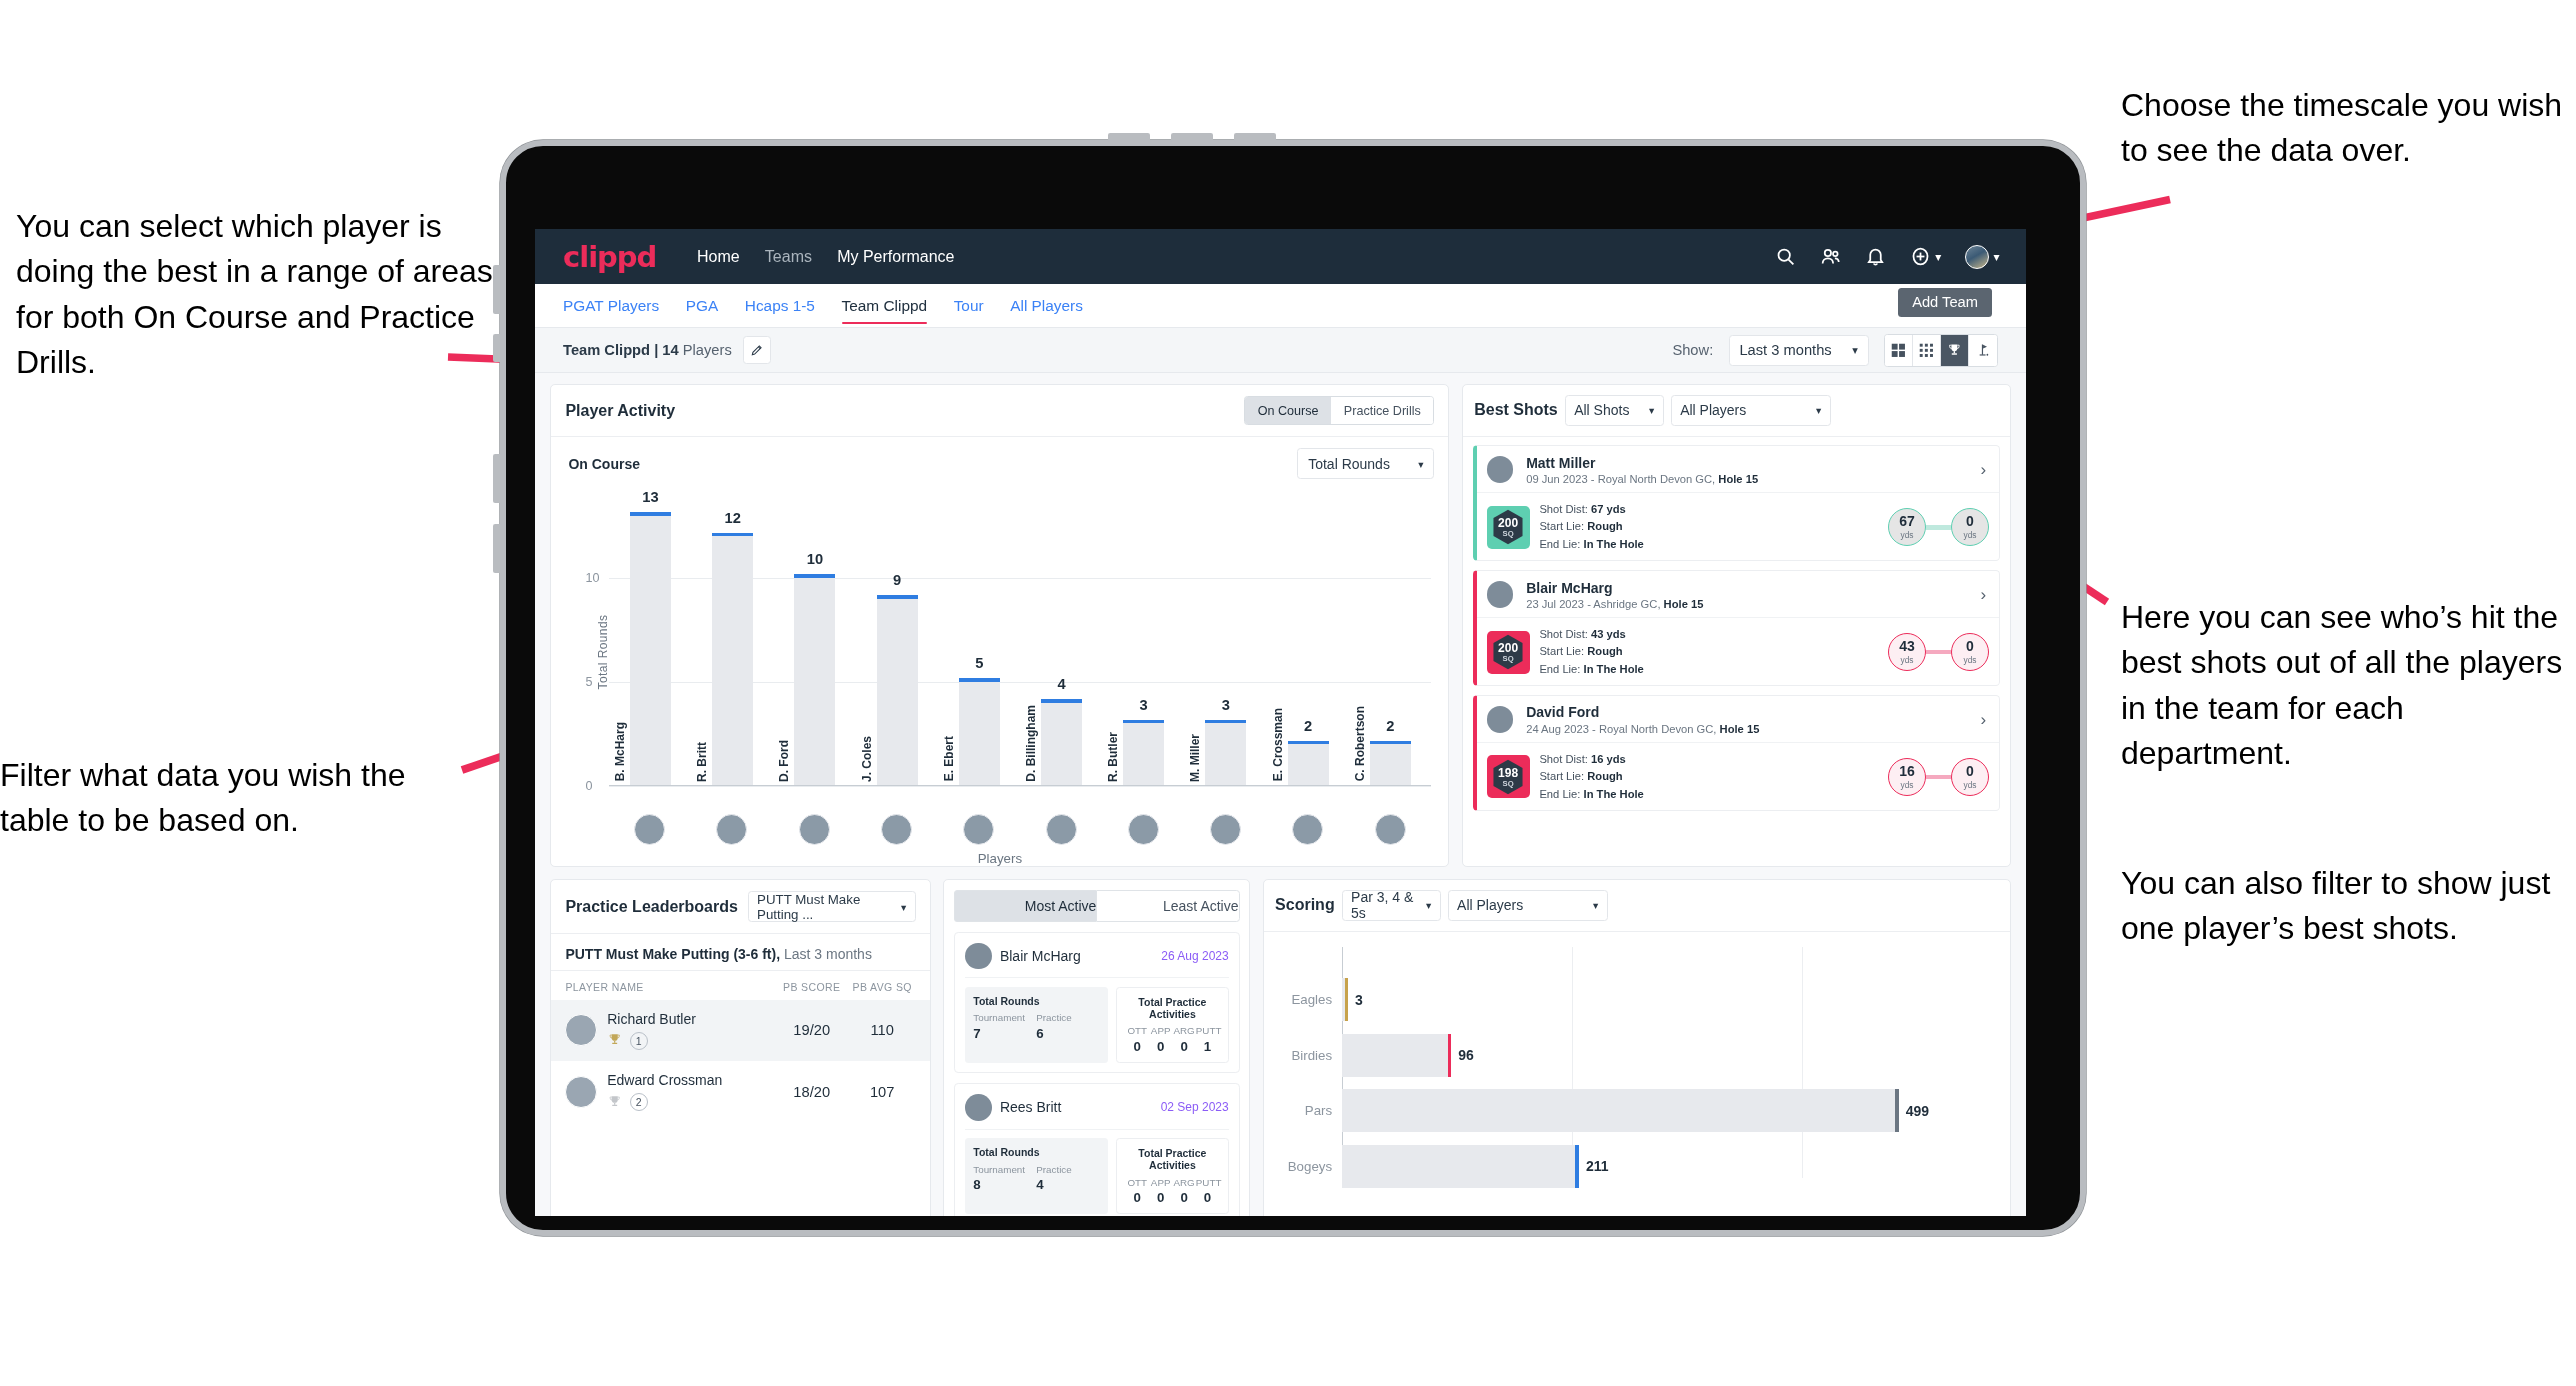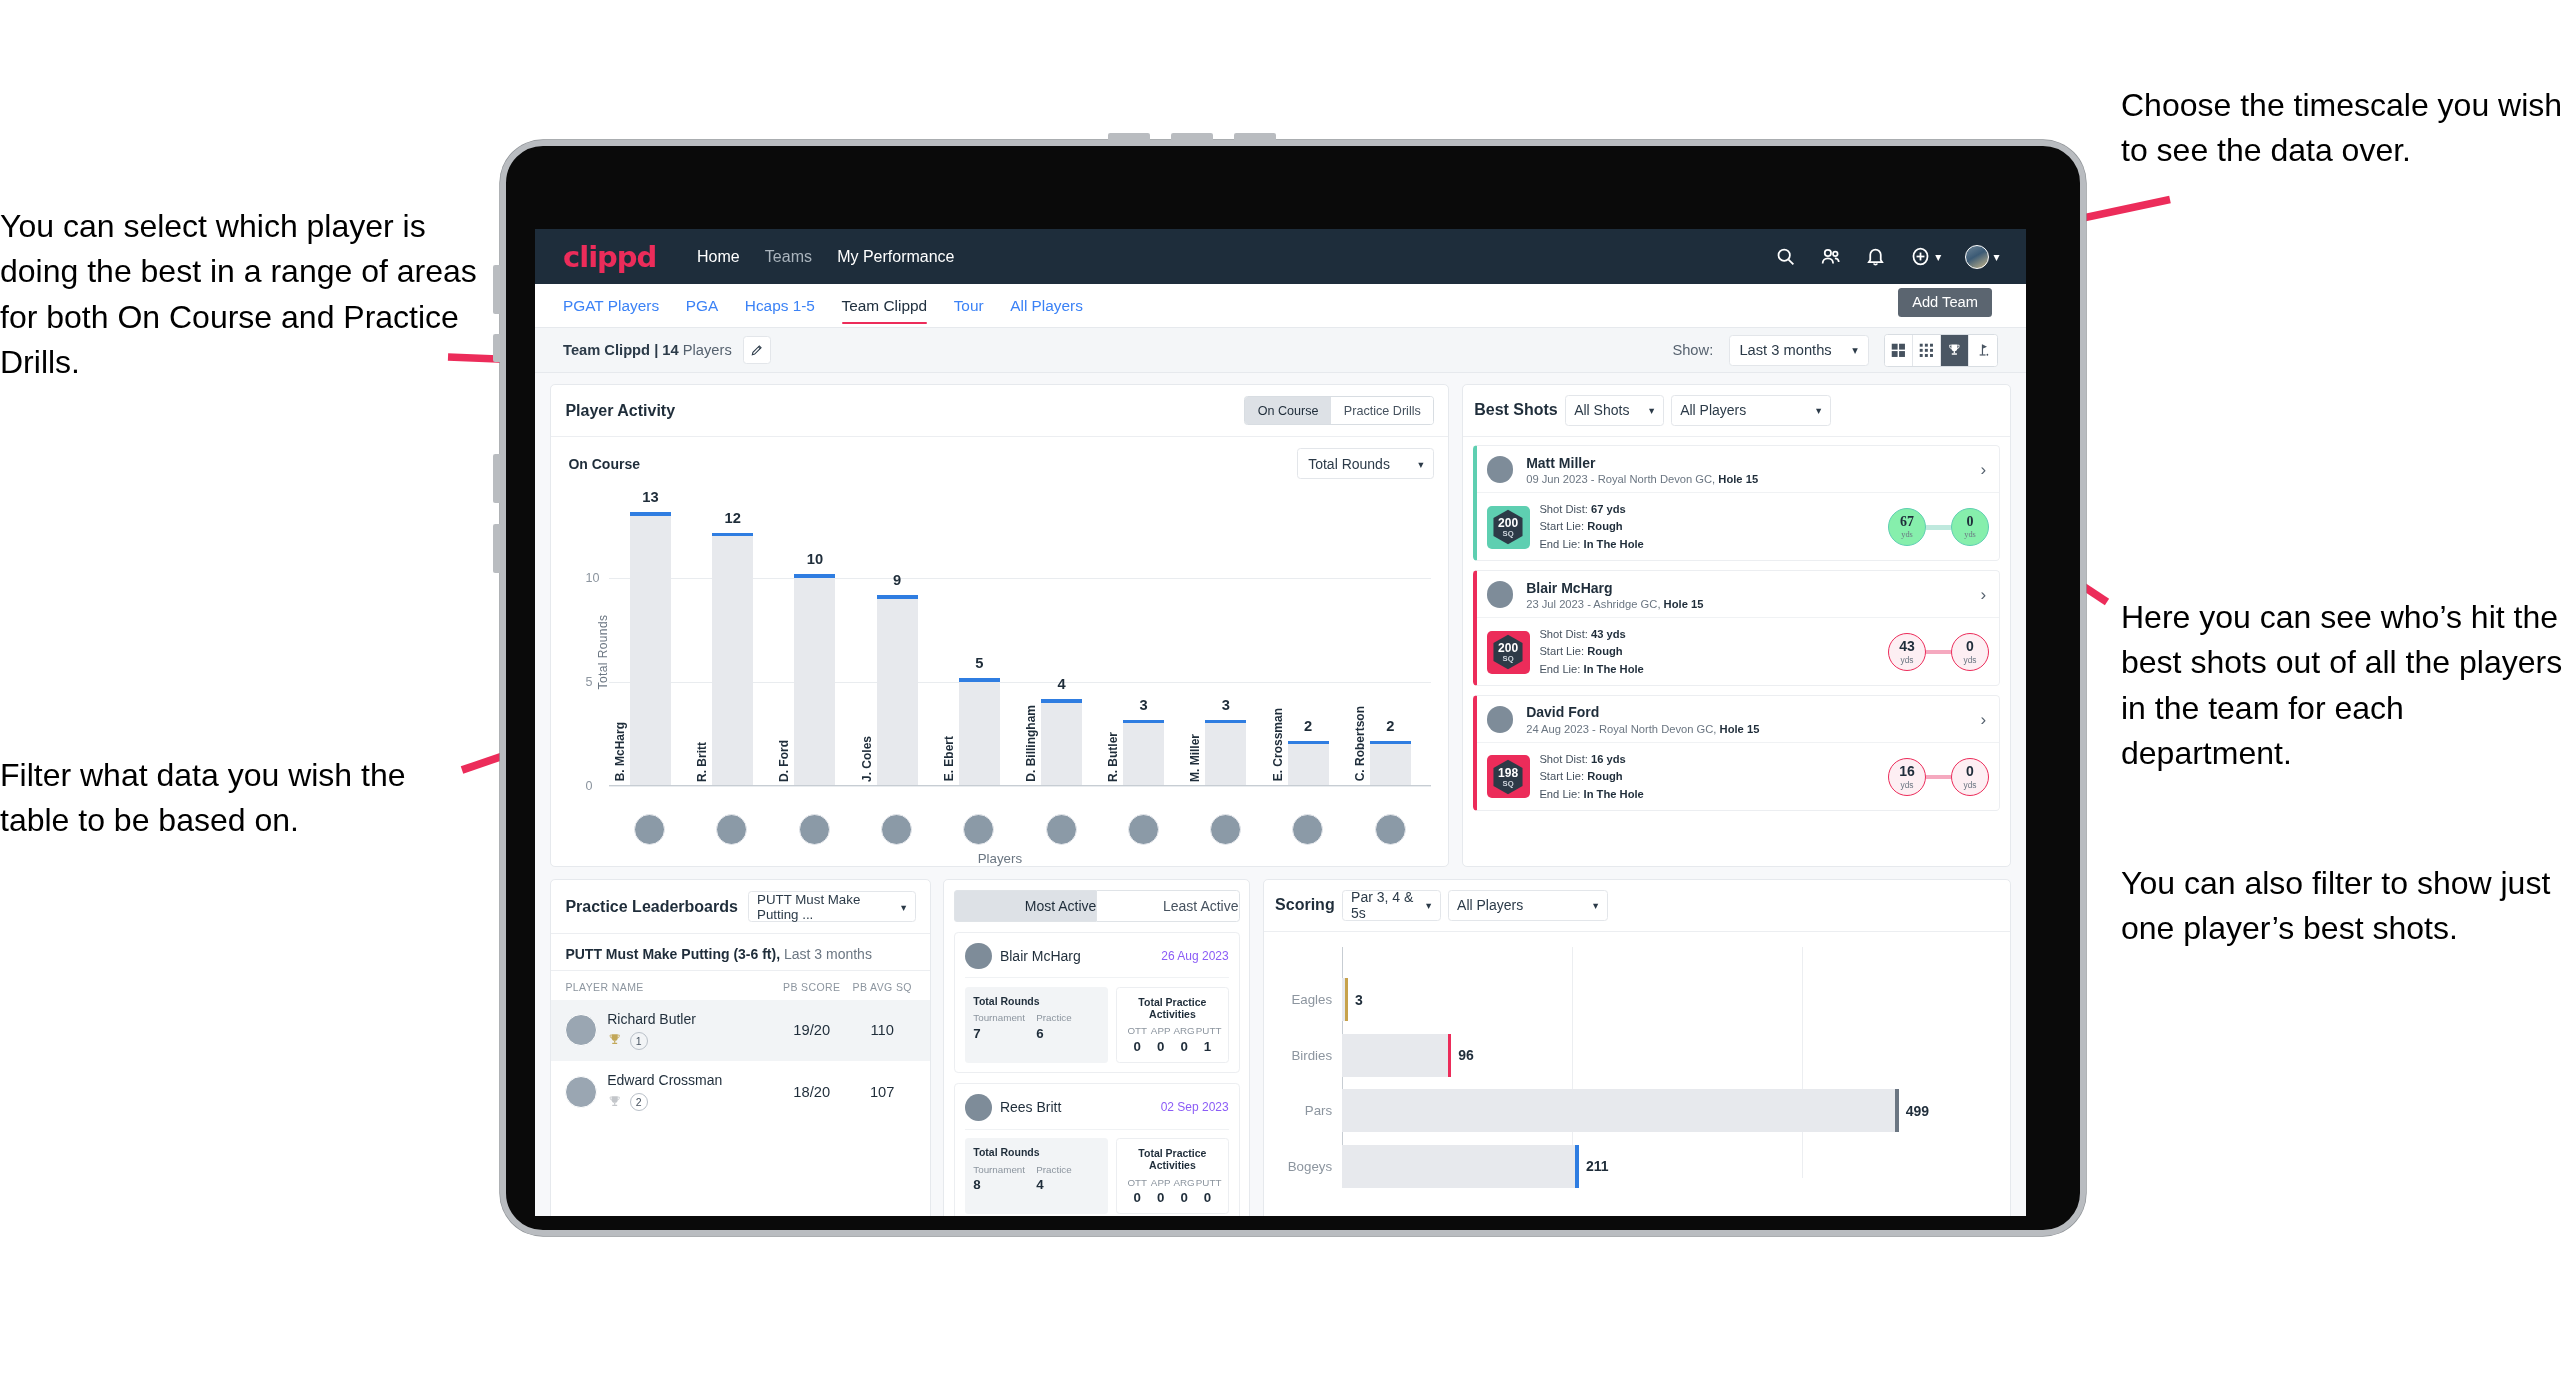--- a/index.html
+++ b/index.html
@@ -12,21 +12,21 @@
   }
 
   
   .annot {
     position: absolute;
     font-size: 32px;
     line-height: 1.42;
     color: #000;
     font-family: "Liberation Sans", sans-serif;
   }
-  #annot-left-top   { left: 0px;   top: 204px;  width: 490px; }
+  #annot-left-top   { left: 16px;   top: 204px;  width: 490px; }
   #annot-left-bot   { left: 0px;   top: 753px; width: 483px; }
   #annot-right-top  { left: 2121px; top: 83px; width: 448px; }
   #annot-right-mid  { left: 2121px; top: 595px; width: 455px; }
   #annot-right-bot  { left: 2121px; top: 861px;width: 455px; }
 
   svg.arrows { position: absolute; left: 0; top: 0; width: 2576px; height: 1386px; pointer-events: none; }
 
   
   .tablet {
     position: absolute;
@@ -220,21 +220,21 @@
   .hexg .n { position: absolute; left:0; right:0; top: 7px; text-align:center; color:#fff; font-size:12px; font-weight:700; }
   .hexg .u { position: absolute; left:0; right:0; top: 20px; text-align:center; color:#cfd6dd; font-size:7.7px; font-weight:700; }
   .shot-lines { font-size: 11.2px; color: #46525f; line-height: 1.55; }
   .shot-lines b { color: #1f2d3a; }
   .dumb { margin-left: auto; display: flex; align-items: center; }
   .dnode {
     width: 38px; height: 38px; border-radius: 50%;
     border: 1.4px solid #ec2c5a; background: #fdeff3;
     display: flex; flex-direction: column; align-items: center; justify-content: center;
   }
-  .dnode.teal { border-color: #5ecfb1; background: #86efac; font-family: Liberation Serif, serif; }
+  .dnode.teal { border-color: #5ecfb1; background: #e5e5e5; }
   .dnode .dv { font-size: 14px; font-weight: 700; color: #1f2d3a; line-height: 1; }
   .dnode .du { font-size: 8.4px; color: #6b7682; margin-top: 1.4px; }
   .dbar { width: 25px; height: 4.9px; background: #f5a9bf; }
   .dbar.teal { background: #bfe9de; }
 
   
   .pl-card { flex: 0 0 305px; }
   .act-card { flex: 0 0 307px; }
   .sc-card { flex: 1; }
 

